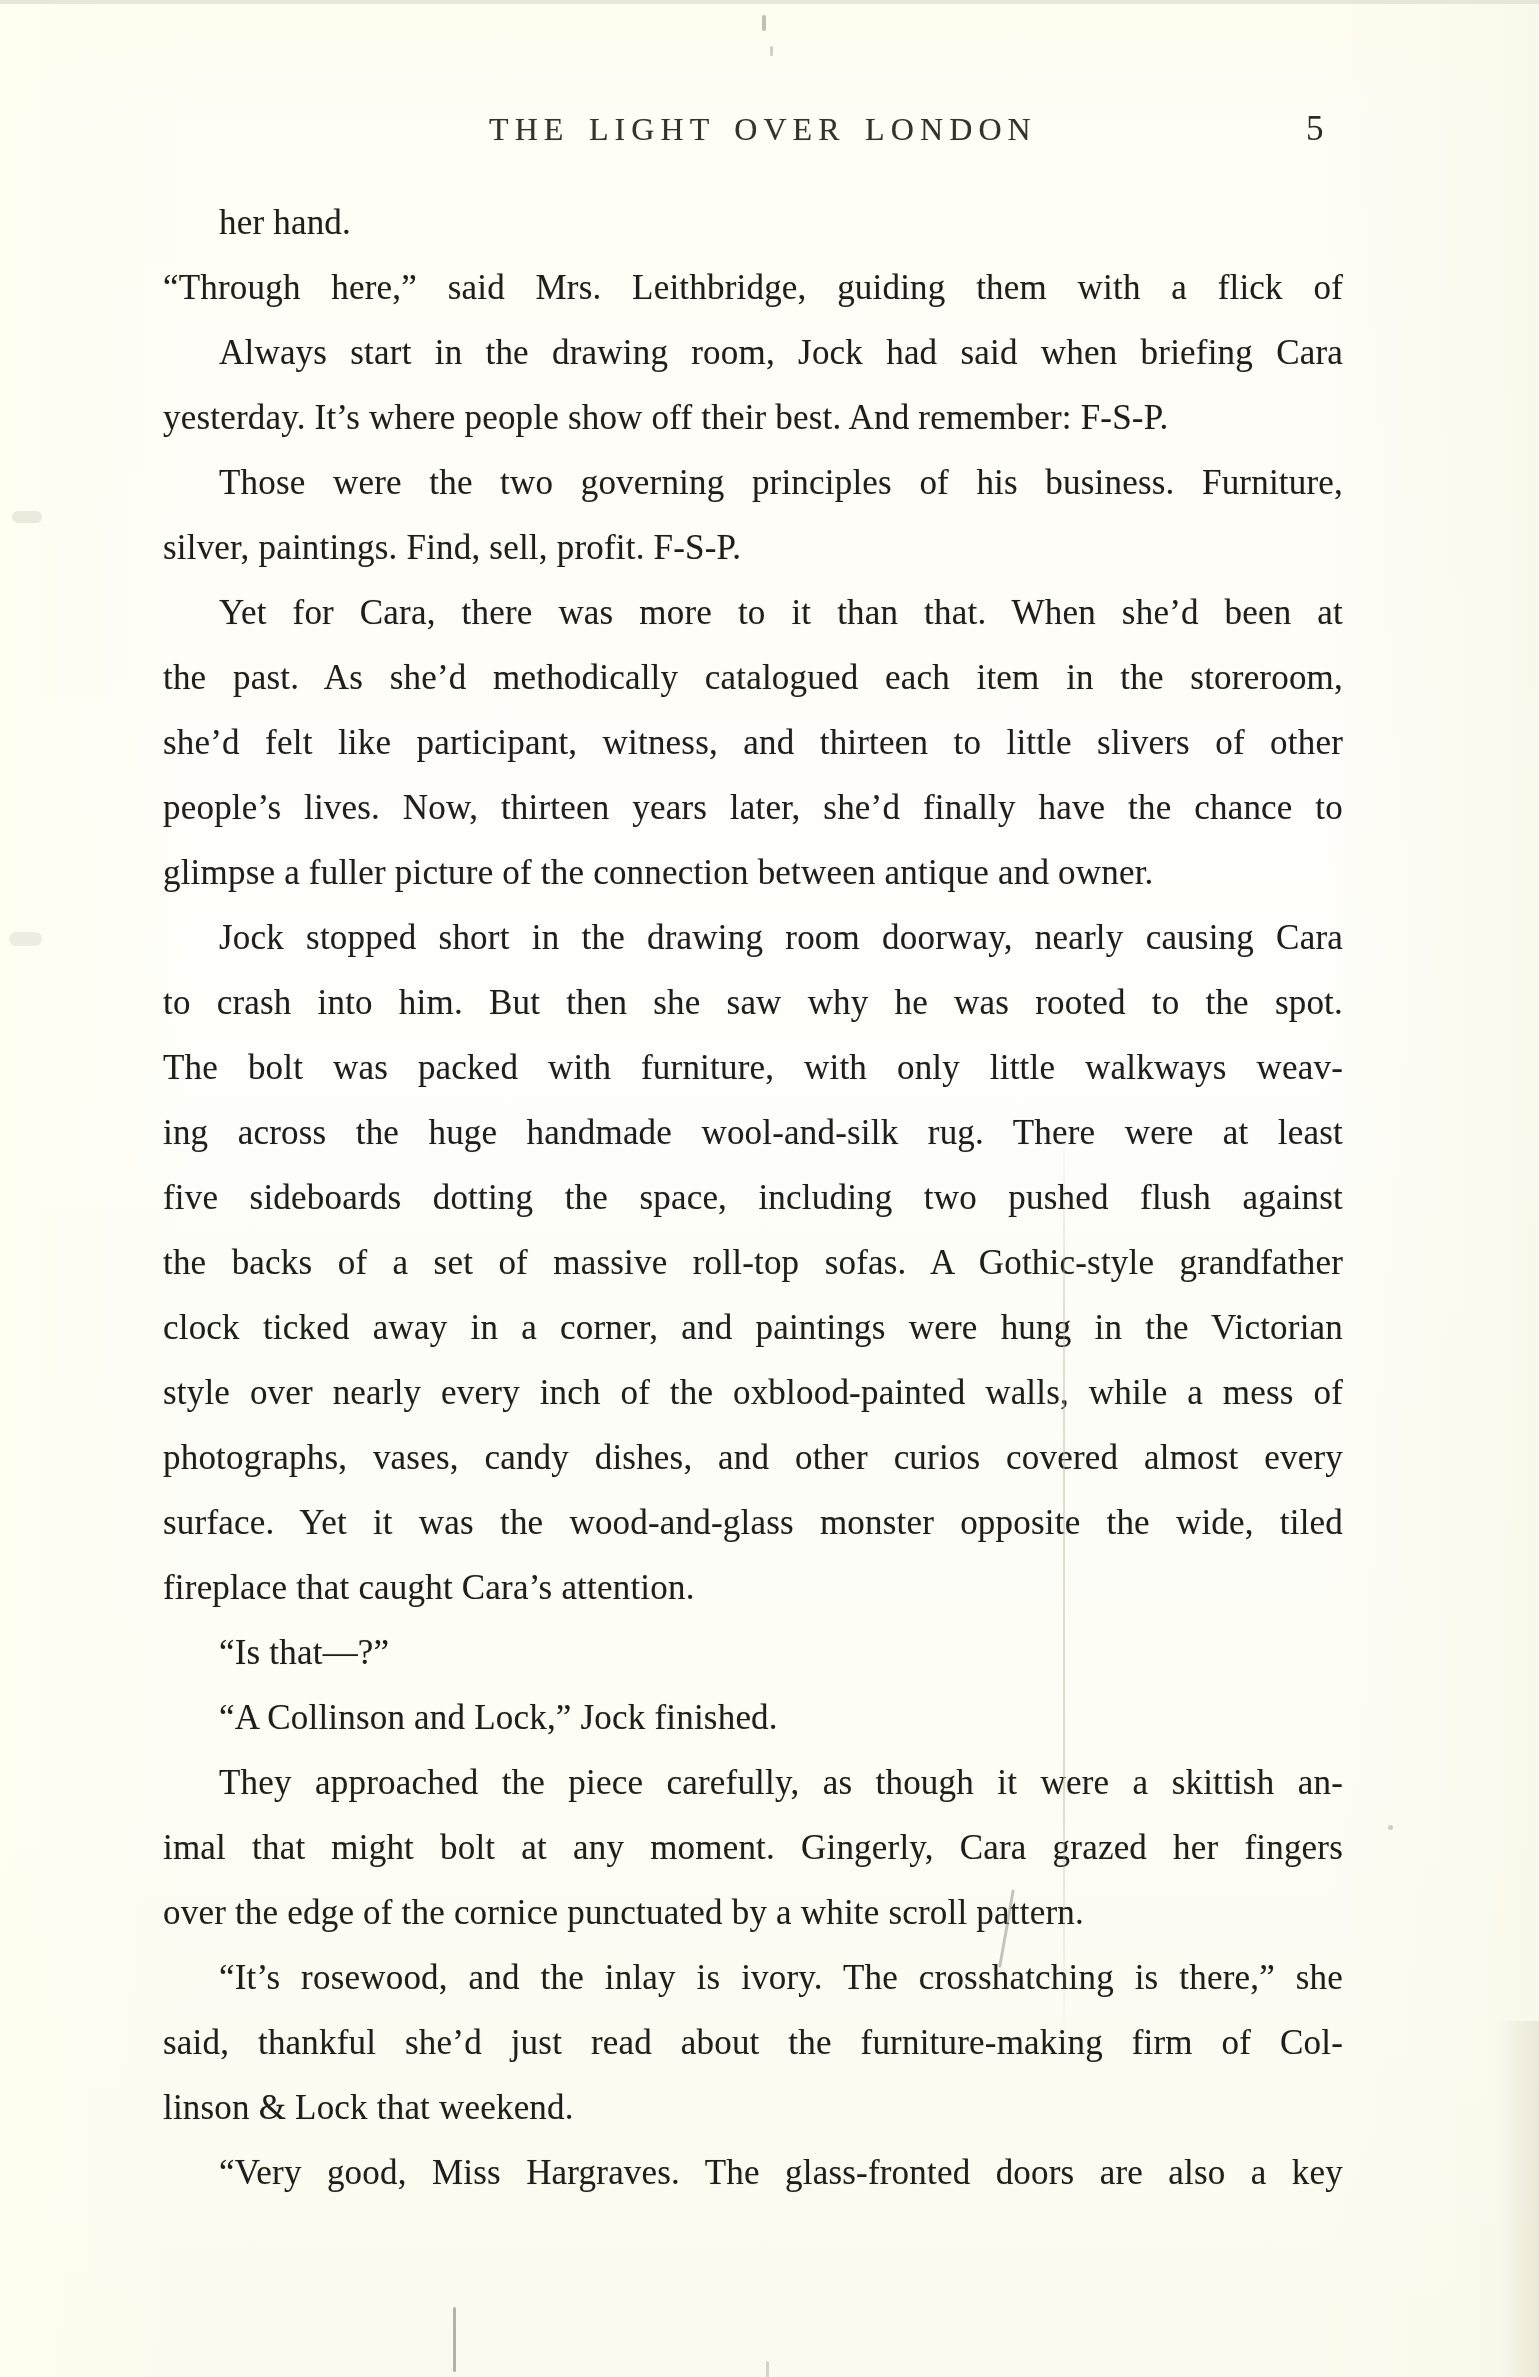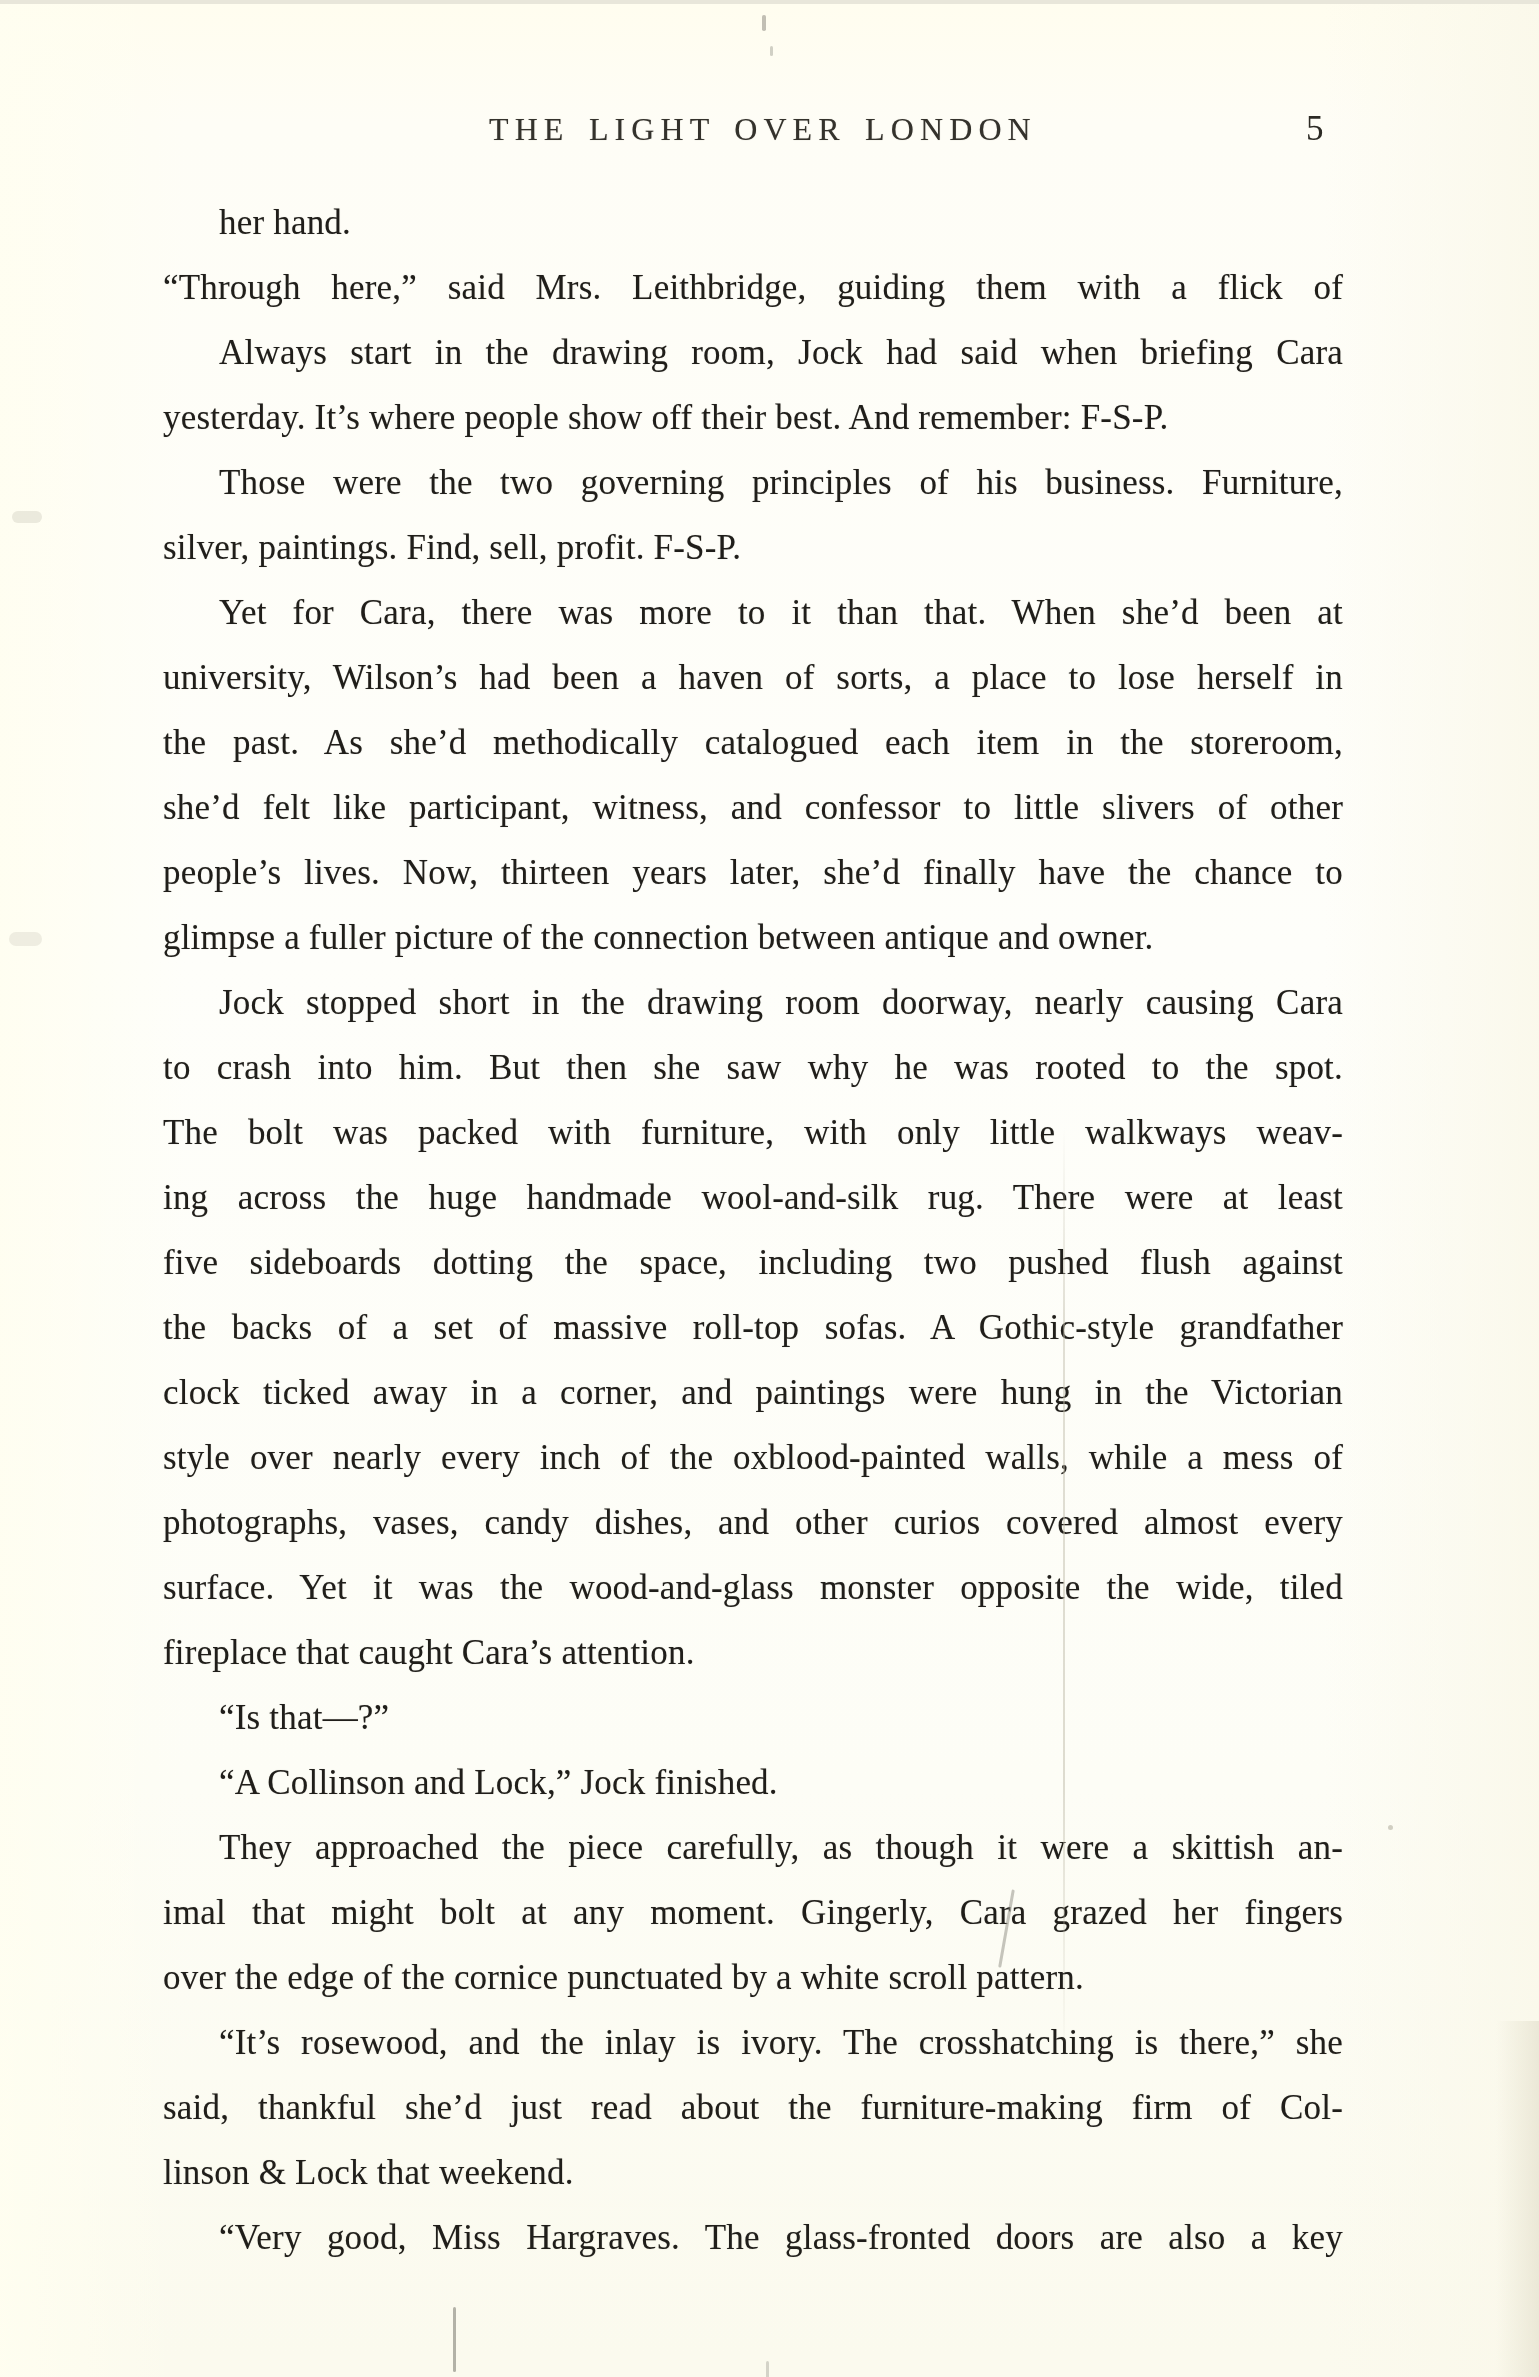--- a/index.html
+++ b/index.html
@@ -79,23 +79,22 @@
       <div class="para">
         <div class="line j"><span class="it">Always start in the drawing room,</span><span> Jock had said when briefing Cara</span></div>
         <div class="line"><span>yesterday. </span><span class="it">It’s where people show off their best. And remember: F-S-P.</span></div>
       </div>
       <div class="para">
         <div class="line j"><span>Those were the two governing principles of his business. Furniture,</span></div>
         <div class="line"><span>silver, paintings. Find, sell, profit. F-S-P.</span></div>
       </div>
       <div class="para">
         <div class="line j"><span>Yet for Cara, there was more to it than that. When she’d been at</span></div>
-        <div class="line j"><span>university, Wilson’s had been a haven of sorts, a place to lose herself in</span></div>
         <div class="line j"><span>the past. As she’d methodically catalogued each item in the storeroom,</span></div>
-        <div class="line j"><span>she’d felt like participant, witness, and confessor to little slivers of other</span></div>
+        <div class="line j"><span>she’d felt like participant, witness, and thirteen to little slivers of other</span></div>
         <div class="line j"><span>people’s lives. Now, thirteen years later, she’d finally have the chance to</span></div>
         <div class="line"><span>glimpse a fuller picture of the connection between antique and owner.</span></div>
       </div>
       <div class="para">
         <div class="line j"><span>Jock stopped short in the drawing room doorway, nearly causing Cara</span></div>
         <div class="line j"><span>to crash into him. But then she saw why he was rooted to the spot.</span></div>
         <div class="line j"><span>The bolt was packed with furniture, with only little walkways weav-</span></div>
         <div class="line j"><span>ing across the huge handmade wool-and-silk rug. There were at least</span></div>
         <div class="line j"><span>five sideboards dotting the space, including two pushed flush against</span></div>
         <div class="line j"><span>the backs of a set of massive roll-top sofas. A Gothic-style grandfather</span></div>

